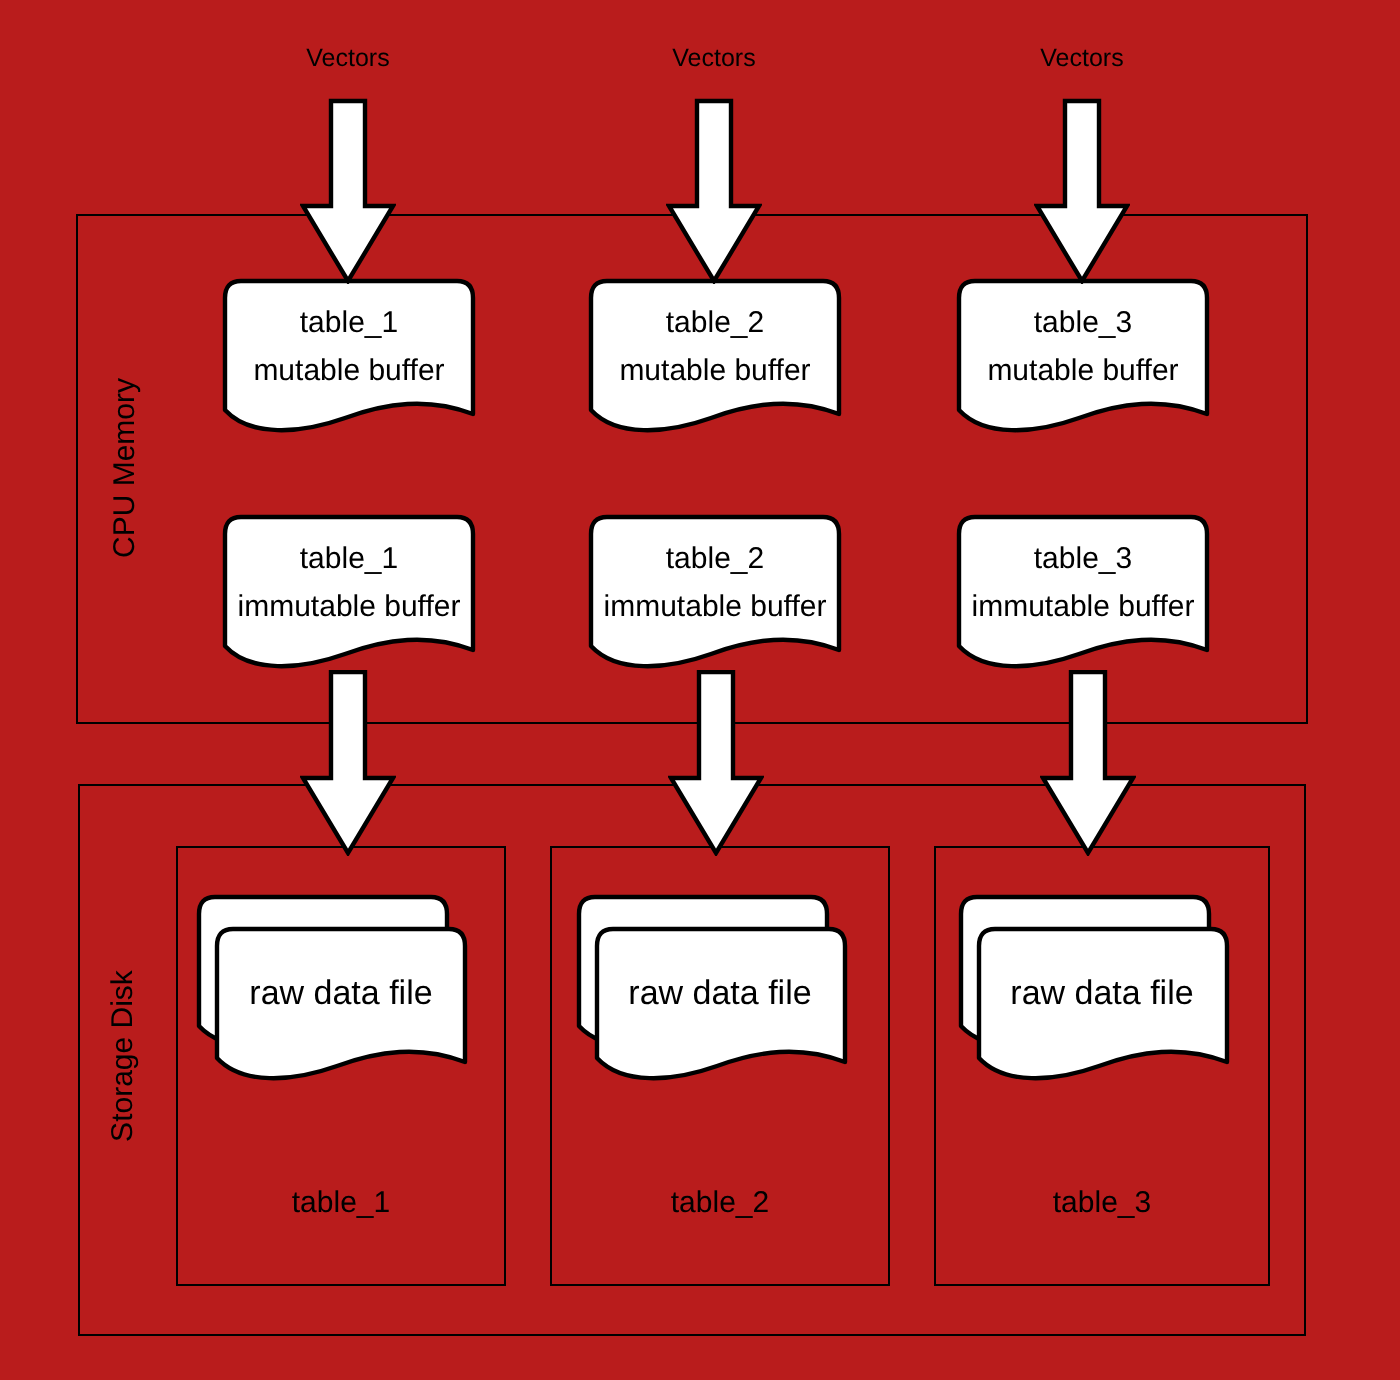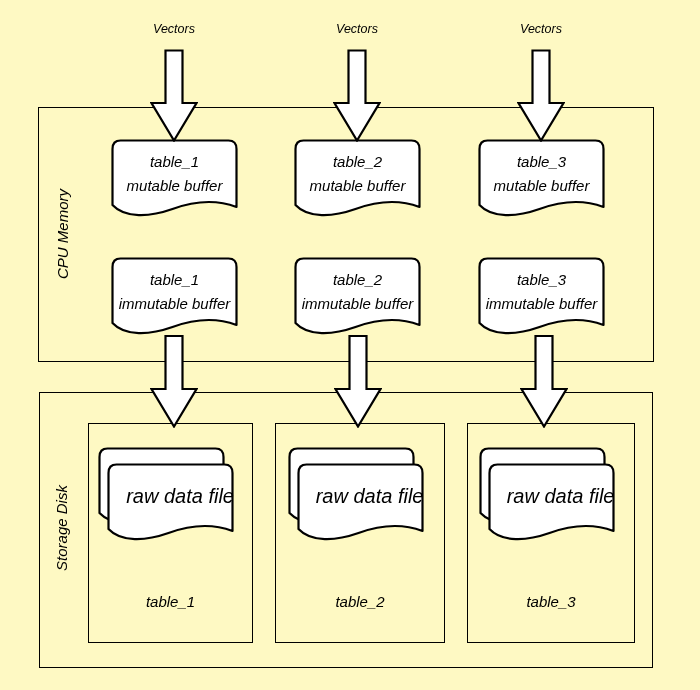--- a/index.html
+++ b/index.html
@@ -1,19 +1,19 @@
 <!DOCTYPE html>
 <html><head>
 <meta charset="utf-8">
 <style>
   html,body{margin:0;padding:0;background:#ffffff;}
   #canvas{
-    position:relative;width:700px;height:690px;background:#fef9c3;
+    position:relative;width:700px;height:690px;background:#b91c1c;
     font-family:"Liberation Sans","DejaVu Sans",sans-serif;
-    color:#000;overflow:hidden;font-style:italic;
+    color:#000;overflow:hidden;
   }
   
   .region-box{position:absolute;border:1.5px solid #000;background:transparent;box-sizing:border-box;}
   .v-label{
     position:absolute;width:140px;height:18px;line-height:18px;
     text-align:center;font-size:15px;white-space:nowrap;
     transform:rotate(-90deg);transform-origin:center center;
   }
   
   .vec-label{
@@ -29,21 +29,21 @@
   .buffer-text{
     position:absolute;width:127px;z-index:6;text-align:center;
     font-size:15px;line-height:24px;padding-top:11px;box-sizing:border-box;
   }
   
   .table-box{position:absolute;top:423px;height:220px;border:1.4px solid #000;box-sizing:border-box;}
   .doc-back{left:calc(50% - 72.5px);top:23px;z-index:1;}
   .doc-front{left:calc(50% - 63.5px);top:39px;z-index:2;}
   .doc-label{
     position:absolute;left:calc(50% - 63.5px);top:64px;width:127px;z-index:3;
-    text-align:right;font-size:20px;line-height:17px;
+    text-align:center;font-size:17px;line-height:17px;
   }
   .table-label{
     position:absolute;left:0;top:169px;width:100%;
     text-align:center;font-size:15px;line-height:18px;
   }
 </style>
 </head>
 <body>
 
 <div id="canvas">

